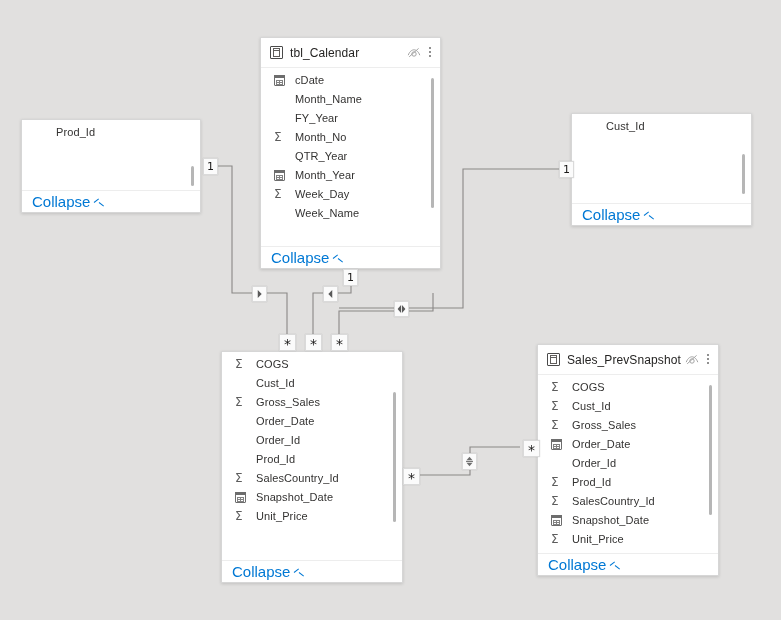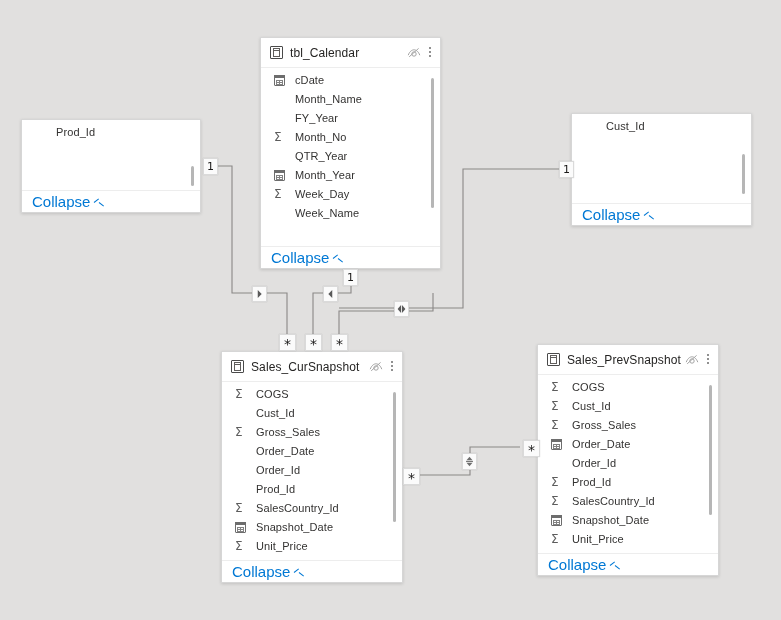--- a/index.html
+++ b/index.html
@@ -271,41 +271,20 @@
           </div>
         </div>
         <div class="card-footer" style="position: absolute; left: 0px; right: 0px; bottom: 0px;">
           <span class="collapse-link">
             <span>Collapse</span>
             <span class="chev-up"></span>
           </span>
         </div>
       </div>
       <div class="table-card" style="left: 221px; top: 351px; width: 182px; height: 232px; position: absolute;">
-        <div class="card-header">
-          <span class="tbl-icon">
-            <span class="outer"></span>
-            <span class="inner"></span>
-          </span>
-          <span class="card-title">Sales_CurSnapshot</span>
-          <span class="hdr-actions">
-            <span class="eye-icon">
-              <svg width="14" height="11" viewBox="0 0 14 11">
-                <path d="M1.2 8.2 C2.6 4.4 5 2.8 7 2.8 C9 2.8 11.4 4.4 12.8 8.2" fill="none" stroke="#6b6b6b" stroke-width="1"></path>
-                <circle cx="7" cy="7" r="2.2" fill="none" stroke="#6b6b6b" stroke-width="1"></circle>
-                <path d="M2.2 9.8 L11.6 1.4" stroke="#6b6b6b" stroke-width="1"></path>
-              </svg>
-            </span>
-            <span class="dots-icon">
-              <i></i>
-              <i></i>
-              <i></i>
-            </span>
-          </span>
-        </div>
         <div class="vscroll" style="top: 40px; height: 130px;"></div>
         <div class="field-list">
           <div class="field-row">
             <span class="field-ico">
               <span class="sig-ico">Σ</span>
             </span>
             <span class="field-name">COGS</span>
           </div>
           <div class="field-row">
             <span class="field-ico"></span>

